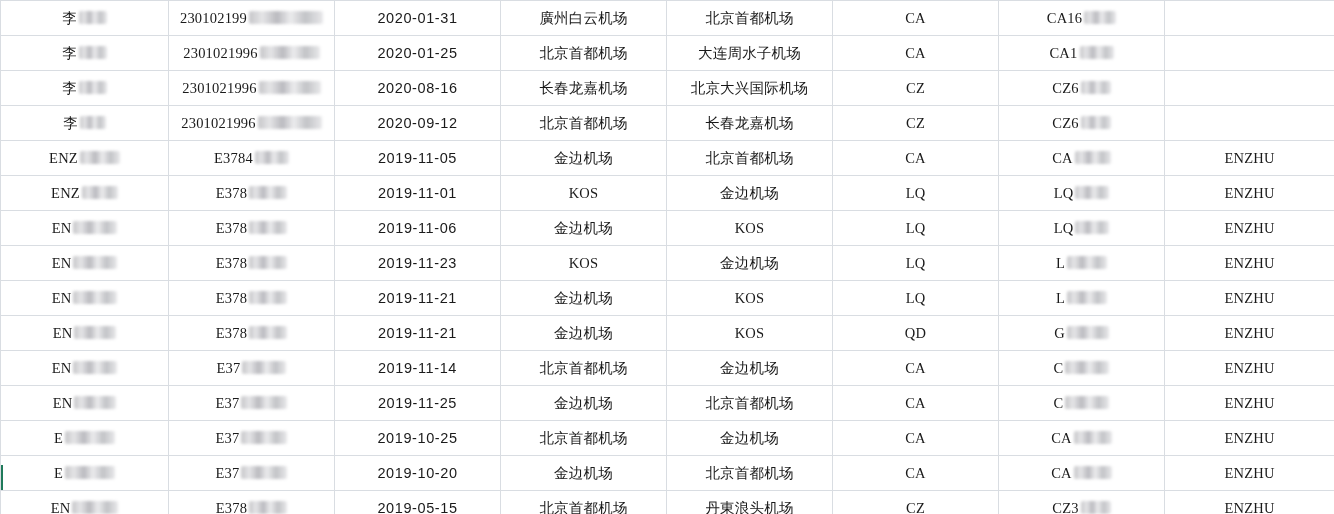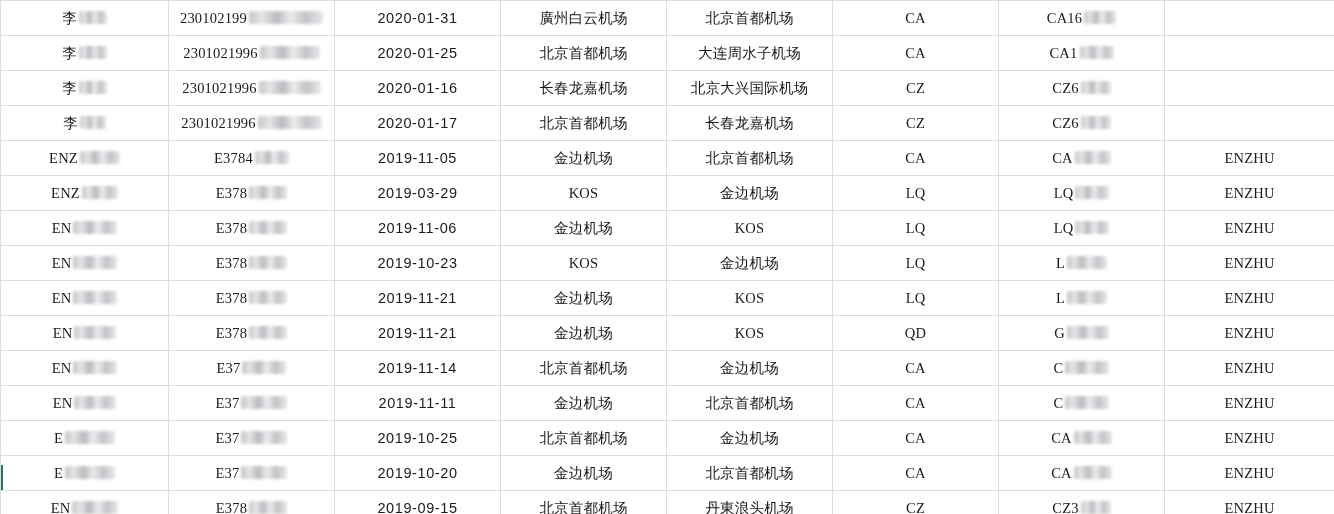--- a/index.html
+++ b/index.html
@@ -156,21 +156,21 @@
       <tr>
         <td><span class="cell-inner">
             <span class="txt">李</span>
             <span class="blur" style="width: 28px;"></span>
           </span></td>
         <td><span class="cell-inner">
             <span class="txt">2301021996</span>
             <span class="blur" style="width: 62px;"></span>
           </span></td>
         <td><span class="cell-inner">
-            <span class="txt date-txt">2020-01-16</span>
+            <span class="txt date-txt">2020-08-16</span>
           </span></td>
         <td><span class="cell-inner">
             <span class="txt">长春龙嘉机场</span>
           </span></td>
         <td><span class="cell-inner">
             <span class="txt">北京大兴国际机场</span>
           </span></td>
         <td><span class="cell-inner">
             <span class="txt">CZ</span>
           </span></td>
@@ -185,21 +185,21 @@
       <tr>
         <td><span class="cell-inner">
             <span class="txt">李</span>
             <span class="blur" style="width: 26px;"></span>
           </span></td>
         <td><span class="cell-inner">
             <span class="txt">2301021996</span>
             <span class="blur" style="width: 64px;"></span>
           </span></td>
         <td><span class="cell-inner">
-            <span class="txt date-txt">2020-01-17</span>
+            <span class="txt date-txt">2020-09-12</span>
           </span></td>
         <td><span class="cell-inner">
             <span class="txt">北京首都机场</span>
           </span></td>
         <td><span class="cell-inner">
             <span class="txt">长春龙嘉机场</span>
           </span></td>
         <td><span class="cell-inner">
             <span class="txt">CZ</span>
           </span></td>
@@ -243,21 +243,21 @@
       <tr>
         <td><span class="cell-inner">
             <span class="txt">ENZ</span>
             <span class="blur" style="width: 36px;"></span>
           </span></td>
         <td><span class="cell-inner">
             <span class="txt">E378</span>
             <span class="blur" style="width: 38px;"></span>
           </span></td>
         <td><span class="cell-inner">
-            <span class="txt date-txt">2019-03-29</span>
+            <span class="txt date-txt">2019-11-01</span>
           </span></td>
         <td><span class="cell-inner">
             <span class="txt">KOS</span>
           </span></td>
         <td><span class="cell-inner">
             <span class="txt">金边机场</span>
           </span></td>
         <td><span class="cell-inner">
             <span class="txt">LQ</span>
           </span></td>
@@ -301,21 +301,21 @@
       <tr>
         <td><span class="cell-inner">
             <span class="txt">EN</span>
             <span class="blur" style="width: 44px;"></span>
           </span></td>
         <td><span class="cell-inner">
             <span class="txt">E378</span>
             <span class="blur" style="width: 38px;"></span>
           </span></td>
         <td><span class="cell-inner">
-            <span class="txt date-txt">2019-10-23</span>
+            <span class="txt date-txt">2019-11-23</span>
           </span></td>
         <td><span class="cell-inner">
             <span class="txt">KOS</span>
           </span></td>
         <td><span class="cell-inner">
             <span class="txt">金边机场</span>
           </span></td>
         <td><span class="cell-inner">
             <span class="txt">LQ</span>
           </span></td>
@@ -417,21 +417,21 @@
       <tr>
         <td><span class="cell-inner">
             <span class="txt">EN</span>
             <span class="blur" style="width: 42px;"></span>
           </span></td>
         <td><span class="cell-inner">
             <span class="txt">E37</span>
             <span class="blur" style="width: 46px;"></span>
           </span></td>
         <td><span class="cell-inner">
-            <span class="txt date-txt">2019-11-11</span>
+            <span class="txt date-txt">2019-11-25</span>
           </span></td>
         <td><span class="cell-inner">
             <span class="txt">金边机场</span>
           </span></td>
         <td><span class="cell-inner">
             <span class="txt">北京首都机场</span>
           </span></td>
         <td><span class="cell-inner">
             <span class="txt">CA</span>
           </span></td>
@@ -504,21 +504,21 @@
       <tr>
         <td><span class="cell-inner">
             <span class="txt">EN</span>
             <span class="blur" style="width: 46px;"></span>
           </span></td>
         <td><span class="cell-inner">
             <span class="txt">E378</span>
             <span class="blur" style="width: 38px;"></span>
           </span></td>
         <td><span class="cell-inner">
-            <span class="txt date-txt">2019-09-15</span>
+            <span class="txt date-txt">2019-05-15</span>
           </span></td>
         <td><span class="cell-inner">
             <span class="txt">北京首都机场</span>
           </span></td>
         <td><span class="cell-inner">
             <span class="txt">丹東浪头机场</span>
           </span></td>
         <td><span class="cell-inner">
             <span class="txt">CZ</span>
           </span></td>

